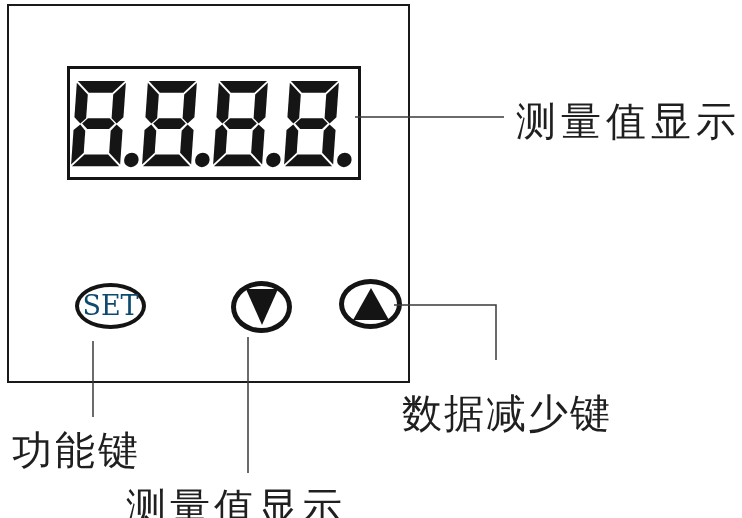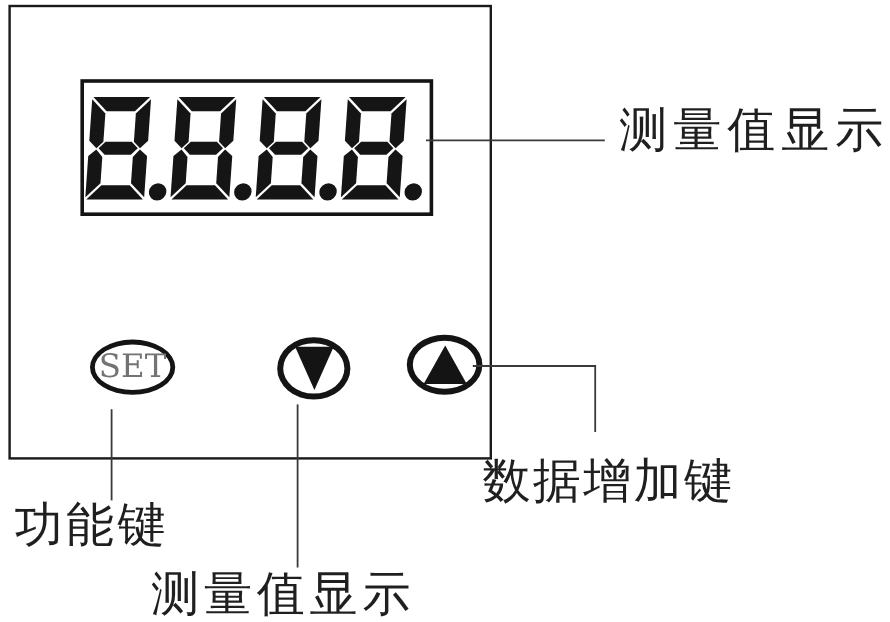--- a/index.html
+++ b/index.html
@@ -33,30 +33,30 @@
   .digit{transform:skewX(-4deg);}
   .btn{
     position:absolute;border-radius:50%;
     border:4px solid #141414;
     box-sizing:border-box;background:#ffffff;
     display:flex;align-items:center;justify-content:center;
   }
   .btn-set{left:66px;top:277px;width:71px;height:46px;}
   .btn-set span{
     font-family:"DejaVu Serif","Liberation Serif",serif;
-    font-size:27px;line-height:1;color:#737373;letter-spacing:0px;
+    font-size:27px;line-height:1;color:#0c4a6e;letter-spacing:0px;
     transform:translateY(-1px);
   }
   .btn-down{left:222px;top:275px;width:61px;height:52px;border-width:5px;}
   .btn-up{left:330px;top:273px;width:63px;height:50px;border-width:5px;}
   .btn svg{display:block;}
   .leaders{position:absolute;left:0;top:0;pointer-events:none;}
   .anno{
     position:absolute;white-space:nowrap;
-    font-size:40px;line-height:1.05;color:#1f1f1f;
+    font-size:40px;line-height:1.05;color:#1f1f1f;margin-top:12px;
   }
   .anno-display{left:516px;top:88px;letter-spacing:5px;}
   .anno-set{left:12px;top:417px;letter-spacing:3px;}
   .anno-down{left:126px;top:474px;letter-spacing:4px;}
   .anno-up{left:402px;top:380px;letter-spacing:2px;}
 </style>
 </head>
 <body>
 
 <div class="canvas">
@@ -128,15 +128,15 @@
   <svg class="leaders" width="742" height="518">
     <line x1="355" y1="117" x2="504" y2="117" stroke="#3a3a3a" stroke-width="1.5"></line>
     <line x1="93" y1="341" x2="93" y2="417" stroke="#3a3a3a" stroke-width="1.5"></line>
     <line x1="248" y1="337" x2="248" y2="473" stroke="#3a3a3a" stroke-width="1.5"></line>
     <polyline points="394,305 496,305 496,360" fill="none" stroke="#3a3a3a" stroke-width="1.5"></polyline>
   </svg>
 
   <div class="anno anno-display">测量值显示</div>
   <div class="anno anno-set">功能键</div>
   <div class="anno anno-down">测量值显示</div>
-  <div class="anno anno-up">数据增加键</div>
+  <div class="anno anno-up">数据减少键</div>
 
 </div>
 
 </body></html>

